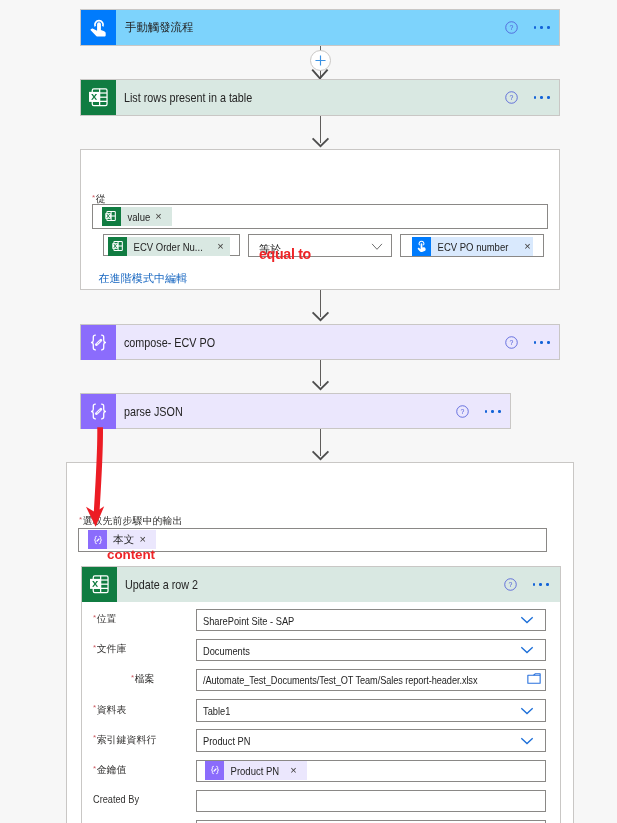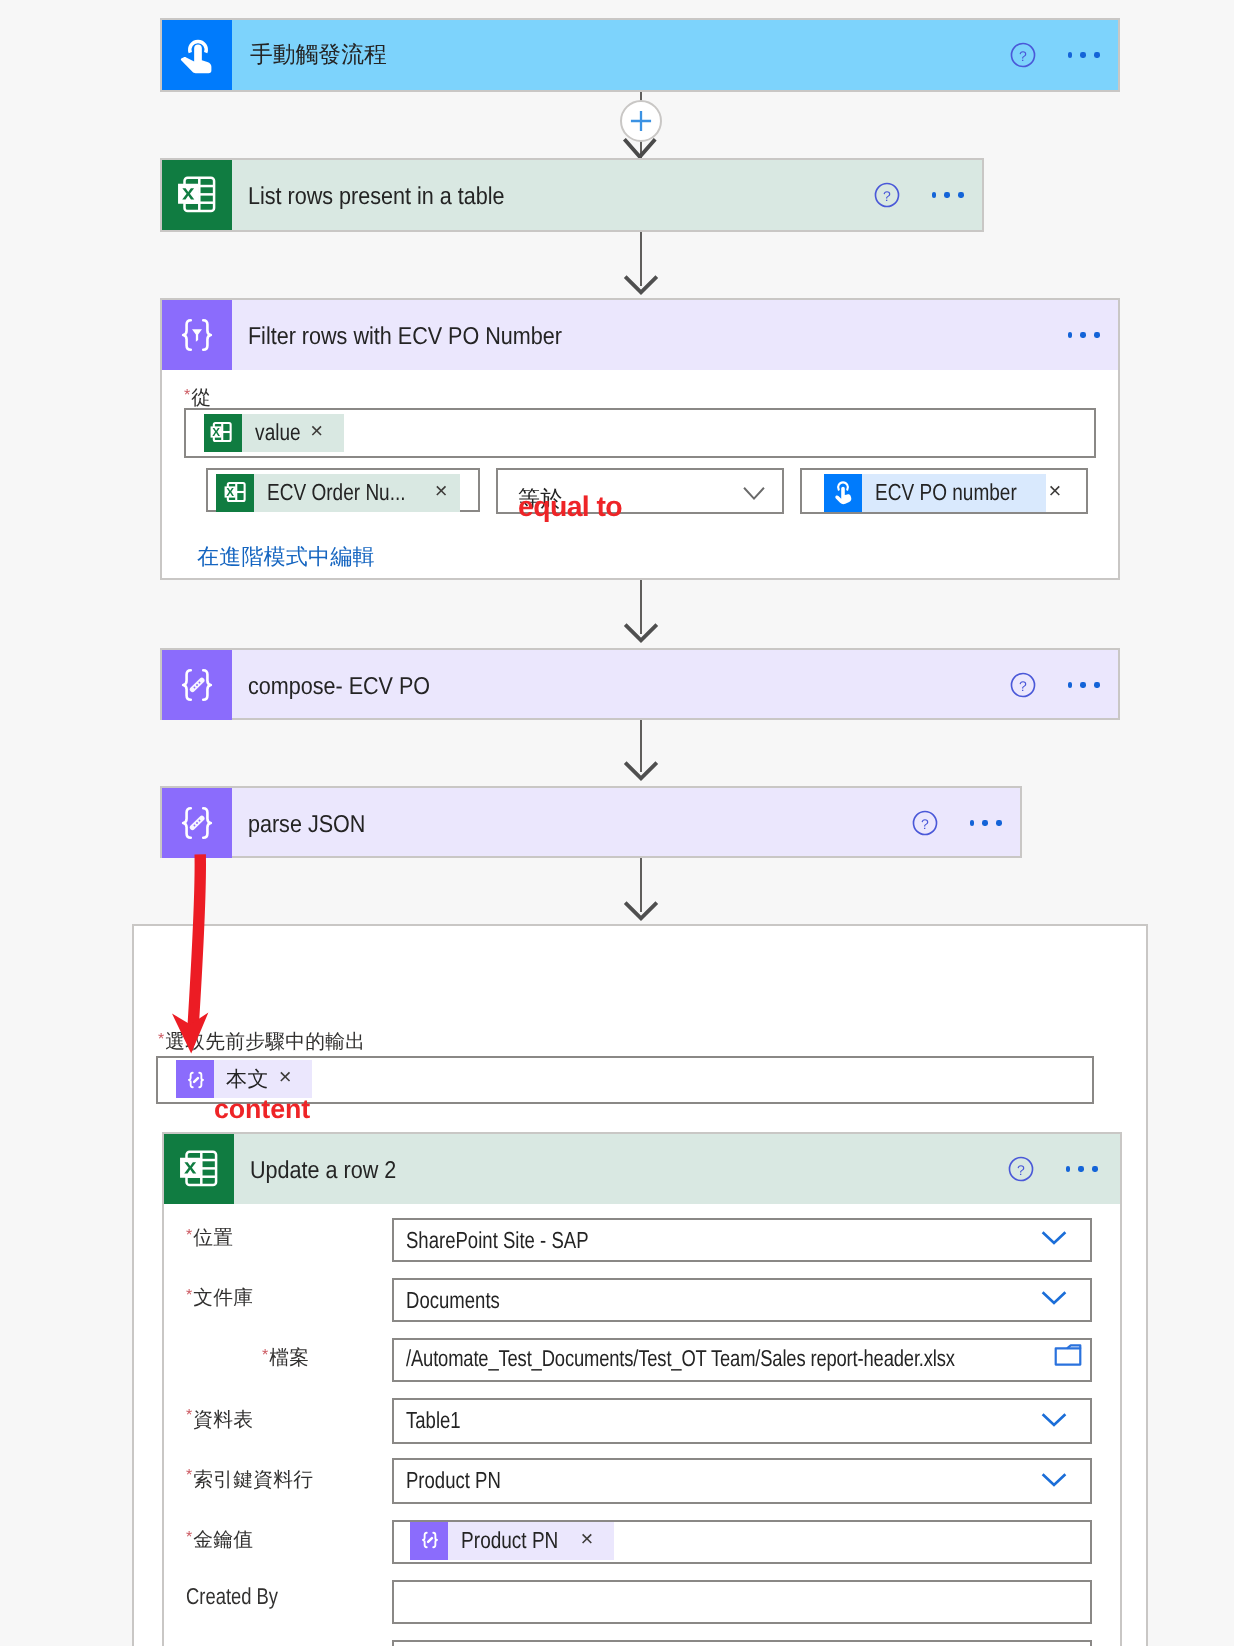--- a/index.html
+++ b/index.html
@@ -76,21 +76,21 @@
 <div class="conn" style="left:319.5px;top:46px;height:33px;"></div>
 <div class="plusbtn" style="left:310px;top:49.5px;width:19px;height:19px;">
   <svg width="11" height="11" viewBox="0 0 12 12">
     <path d="M6 0.5v11M0.5 6h11" stroke="#3b92e3" stroke-width="1.25" stroke-linecap="butt"></path>
   </svg>
 </div>
 <svg style="position:absolute;left:311px;top:68.5px;" width="18" height="11" viewBox="0 0 18 11">
   <path d="M1.2 0.6 8.9 9.4l7.7-8.8" fill="none" stroke="#4a4a4a" stroke-width="1.9"></path>
 </svg>
 
-<div class="card" style="left:80px;top:79px;width:412px;height:37px;background:#d9e8e2;text-align:right;">
+<div class="card" style="left:80px;top:79px;width:480px;height:37px;background:#d9e8e2;text-align:right;">
   <div class="cardhead">
     <div class="iconbox excelicon" style="background:#107c41;">
       <svg width="25" height="25" viewBox="0 0 24 24">
         <g fill="none" stroke="#fff" stroke-width="1.2">
           <rect x="6.0" y="3.7" width="14.2" height="16.0" rx="1.5"></rect>
           <line x1="13.1" y1="3.7" x2="13.1" y2="19.7"></line>
           <line x1="6.0" y1="7.7" x2="20.2" y2="7.7"></line>
           <line x1="6.0" y1="11.7" x2="20.2" y2="11.7"></line>
           <line x1="6.0" y1="15.7" x2="20.2" y2="15.7"></line>
         </g>
@@ -114,39 +114,20 @@
     </div>
   </div>
 </div>
 
 <div class="conn" style="left:320px;top:116px;height:27px;"></div>
 <svg style="position:absolute;left:311px;top:137px;" width="19" height="11" viewBox="0 0 19 11">
   <path d="M1.6 1.3 9.5 9.2l7.9-7.9" fill="none" stroke="#4f4f4f" stroke-width="1.9"></path>
 </svg>
 
 <div class="card" style="left:80px;top:149px;width:480px;height:141px;background:#fff;">
-  <div class="cardhead" style="background:#ebe7fd;">
-    <div class="iconbox" style="background:#8b6cfc;">
-      <svg width="25" height="25" viewBox="0 0 24 24">
-        <g fill="none" stroke="#fff" stroke-width="1.25" stroke-linecap="round" stroke-linejoin="round">
-          <path d="M9.0 4.9c-1.55 0-2.0.8-2.0 2.05v3.0c0 1.05-.65 1.9-1.65 2.05 1.0.15 1.65 1.0 1.65 2.05v3.0c0 1.25.45 2.05 2.0 2.05"></path>
-          <path d="M15.0 4.9c1.55 0 2.0.8 2.0 2.05v3.0c0 1.05.65 1.9 1.65 2.05-1.0.15-1.65 1.0-1.65 2.05v3.0c0 1.25-.45 2.05-2.0 2.05"></path>
-        </g>
-        <path d="M9.6 9.2h4.8l-1.85 2.5v2.65l-1.1.85v-3.5z" fill="#fff"></path>
-      </svg>
-    </div>
-    <span class="cardtitle">Filter rows with ECV PO Number</span>
-    <div class="headright">
-      <span class="dots">
-            <i></i>
-            <i></i>
-            <i></i>
-          </span>
-    </div>
-  </div>
 
   <span class="reqlabel" style="left:11px;top:42px;">
     <span class="star">*</span><span class="cjk">從</span>
   </span>
   <div class="fieldbox" style="left:10.5px;top:54px;width:456px;height:25px;"></div>
   <div class="token" style="left:20.5px;top:56.5px;background:#d9e8e2;height:19px;">
     <span class="tokicon" style="background:#107c41;">
       <svg width="14" height="14" viewBox="0 0 24 24">
         <g fill="none" stroke="#fff" stroke-width="1.8">
               <rect x="5" y="4.3" width="14.4" height="15.4" rx="1.3"></rect>
@@ -180,21 +161,21 @@
 
   <div class="fieldbox" style="left:167px;top:84px;width:144px;height:23px;"></div>
   <span class="fieldtext cjkval" style="left:178px;top:92px;font-size:11px;text-align:center;">等於</span>
   <span class="chev" style="left:289.5px;top:92.5px;line-height:0;">
     <svg width="12" height="8" viewBox="0 0 13 9">
           <path d="M0.9 1.0 6.5 7.1l5.6-6.1" fill="none" stroke="#6a6a6a" stroke-width="1.1"></path>
         </svg>
   </span>
 
   <div class="fieldbox" style="left:319px;top:84px;width:144px;height:23px;"></div>
-  <div class="token" style="left:331px;top:86.5px;background:#d9e9fd;height:19px;width:111px;">
+  <div class="token" style="left:331px;top:86.5px;background:#d9e9fd;height:19px;width:121px;">
     <span class="tokicon" style="background:#007bfc;">
       <svg width="13" height="13" viewBox="0 0 24 24">
         <path d="M8.05 8.9a4.5 4.5 0 1 1 7.9 0" fill="none" stroke="#fff" stroke-width="2" stroke-linecap="round"></path>
         <path d="M10.35 7.8a1.65 1.65 0 0 1 3.3 0v6.15l2.25-.6c1.45-.4 2.75.25 3.15 1.45l.5 1.6c.5 1.6-.3 3.3-1.8 3.95l-3.6 1.55a4.3 4.3 0 0 1-4.85-.9l-3.9-4c-.7-.7-.6-1.8.1-2.35.7-.55 1.7-.45 2.3.2l2.55 2.45z" fill="#fff"></path>
       </svg>
     </span>
     <span class="toklabel sq">ECV PO number</span>
     <span class="tokx">×</span>
   </div>
 

